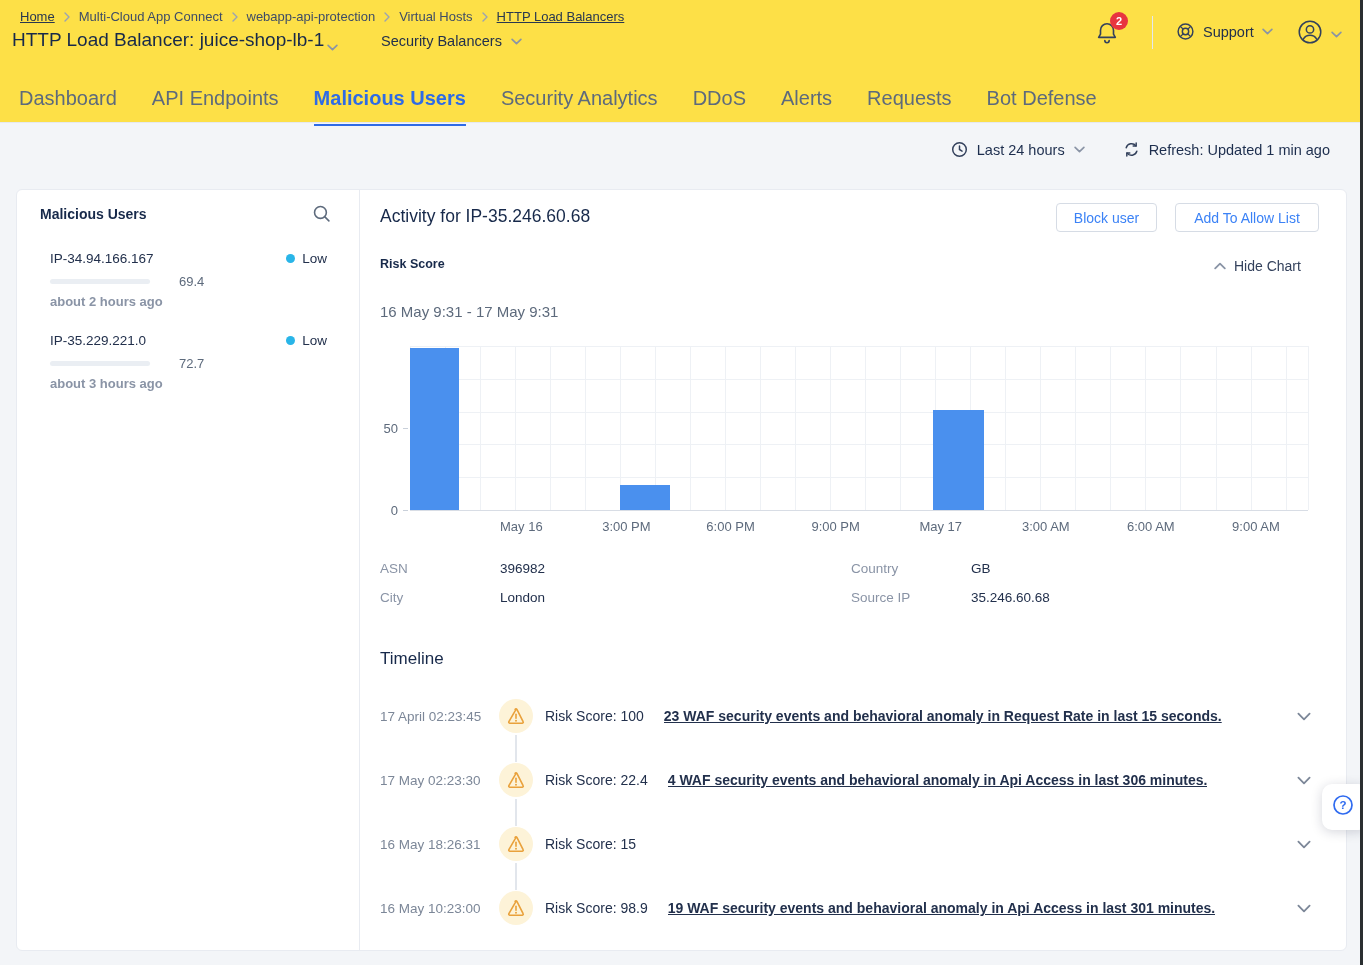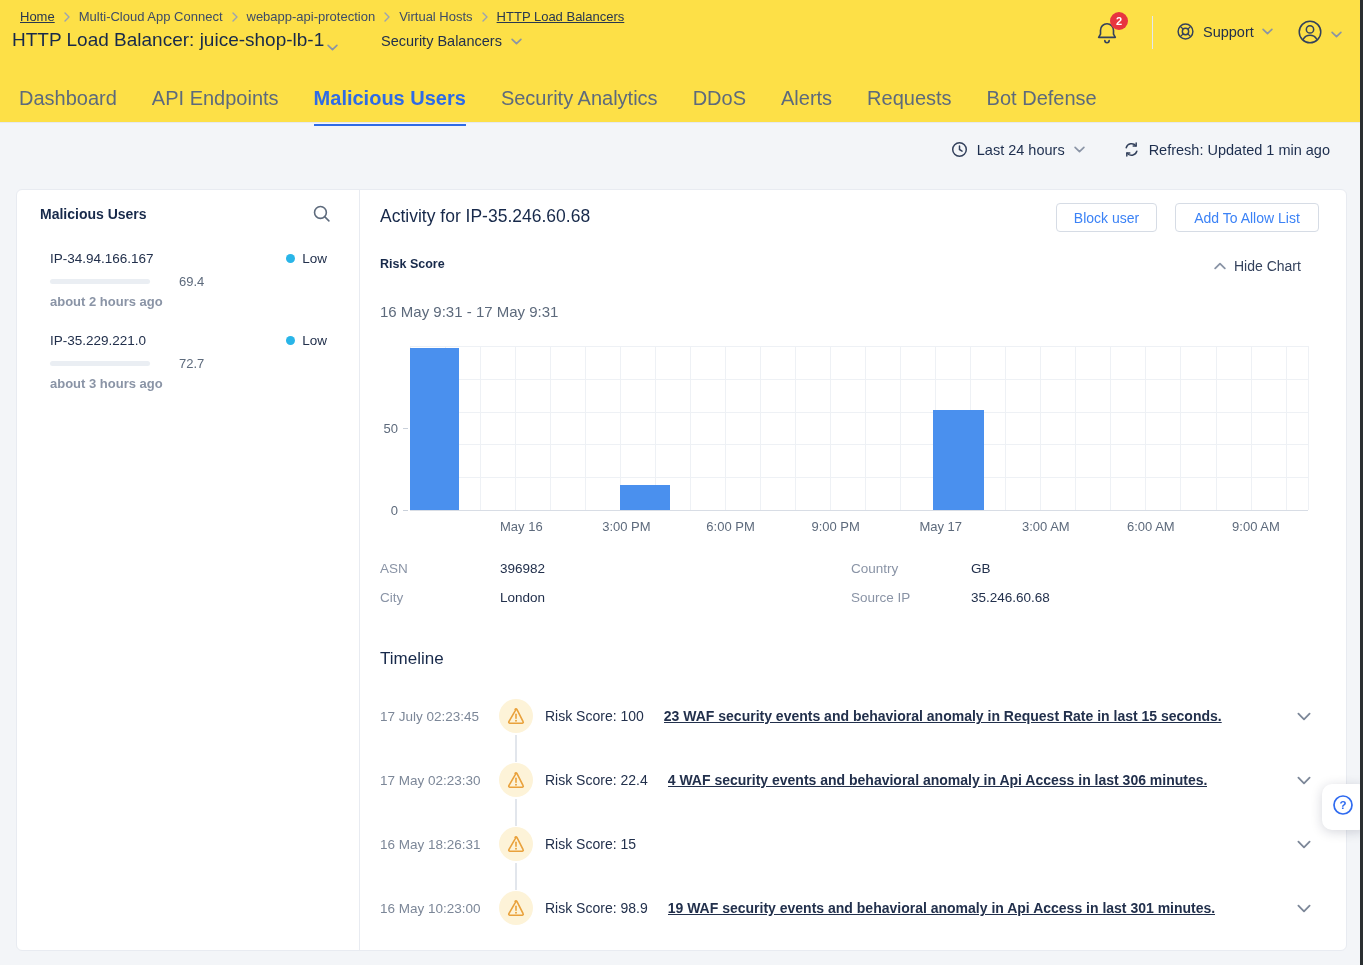--- a/index.html
+++ b/index.html
@@ -339,21 +339,21 @@
   <div class="meta lab" style="left:380px;top:590px">City</div>
   <div class="meta val" style="left:500px;top:590px">London</div>
   <div class="meta lab" style="left:851px;top:561px">Country</div>
   <div class="meta val" style="left:971px;top:561px">GB</div>
   <div class="meta lab" style="left:851px;top:590px">Source IP</div>
   <div class="meta val" style="left:971px;top:590px">35.246.60.68</div>
 
   <div class="tl-title">Timeline</div>
 
   <div class="trow" style="top:698px">
-    <span class="t-time">17 July 02:23:45</span>
+    <span class="t-time">17 April 02:23:45</span>
     <span class="t-icon" style="background: rgb(253, 243, 216);">
         <svg width="20" height="20" viewBox="0 0 20 20">
           <path d="M10 3.4 2.9 15.6a1.1 1.1 0 0 0 .95 1.65h12.3a1.1 1.1 0 0 0 .95-1.65L10.9 3.4a1.05 1.05 0 0 0-1.8 0z" fill="none" stroke="#e9a13b" stroke-width="1.6" stroke-linejoin="round"></path>
           <path d="M10 8.2v4" stroke="#e9a13b" stroke-width="1.6" stroke-linecap="round"></path>
           <path d="M10 14.6v.1" stroke="#e9a13b" stroke-width="1.9" stroke-linecap="round"></path>
         </svg>
       </span>
     <span class="t-risk">Risk Score: 100</span>
     <span class="t-link">23 WAF security events and behavioral anomaly in Request Rate in last 15 seconds.</span>
     <span class="t-chev">

